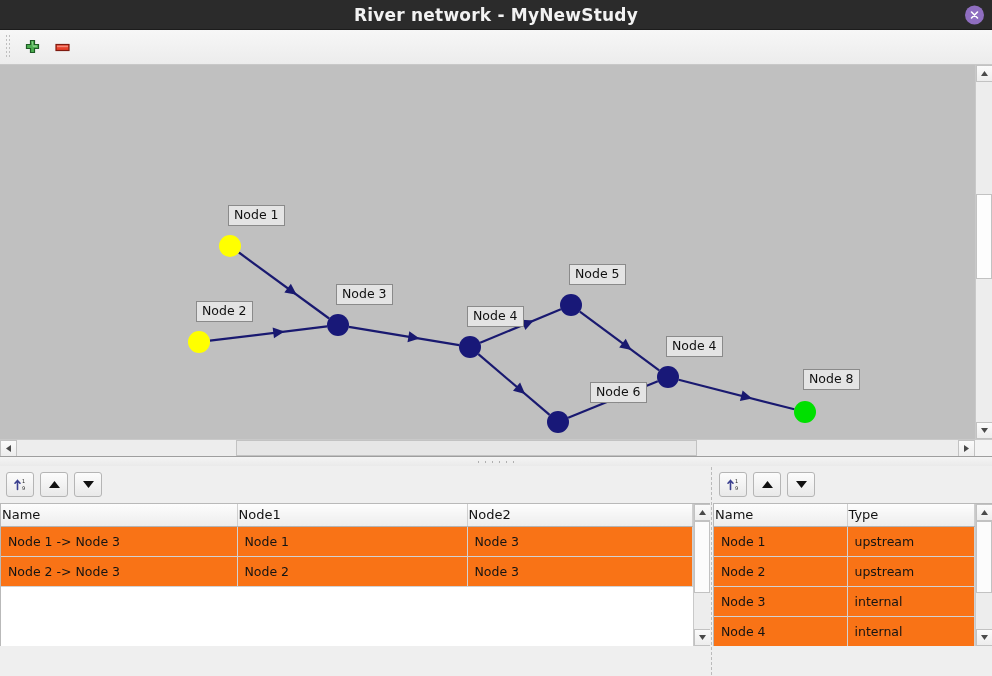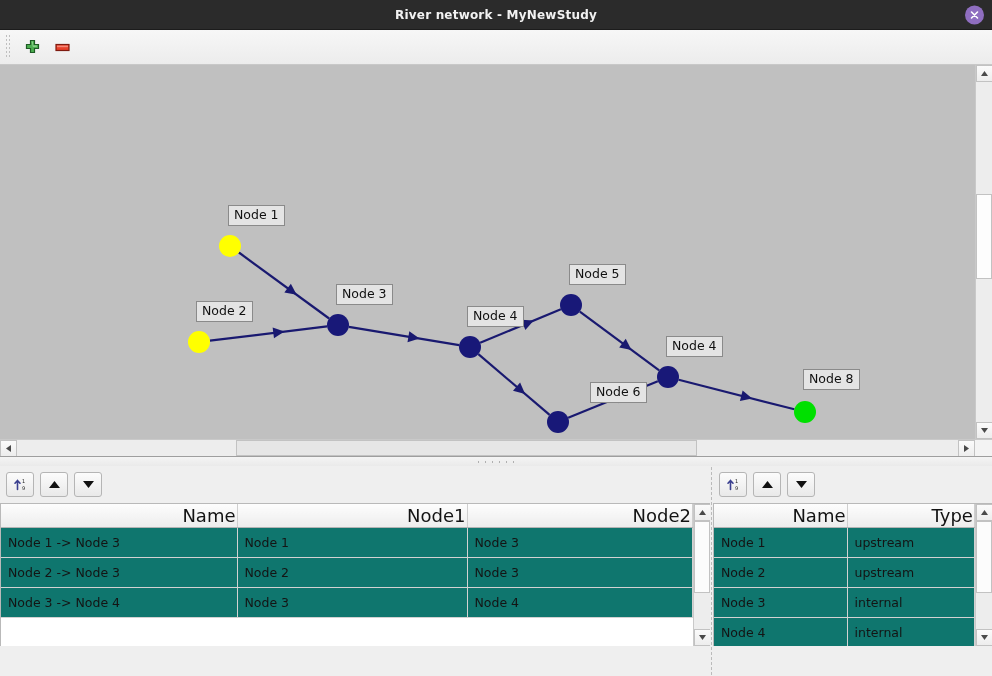--- a/index.html
+++ b/index.html
@@ -24,21 +24,21 @@
     background: #2b2b2b;
     color: #e8e8e8;
     display: flex;
     align-items: center;
     justify-content: center;
     position: relative;
     flex: 0 0 30px;
     border-bottom: 1px solid #1c1c1c;
   }
   .titlebar .title {
-    font-size: 12px;
+    font-size: 17px;
     font-weight: bold;
     letter-spacing: .2px;
     color: #f2f2f2;
   }
   .close-btn {
     position: absolute;
     right: 8px; top: 50%;
     transform: translateY(-50%);
     width: 19px; height: 19px;
     border-radius: 50%;
@@ -225,32 +225,32 @@
     border-collapse: collapse;
     table-layout: fixed;
     font-size: 12.5px;
     color: #141414;
   }
   table.grid thead th {
     background: linear-gradient(#fdfdfd, #ededed);
     border-right: 1px solid #cfcfcf;
     border-bottom: 1px solid #b4b4b4;
     font-weight: normal;
-    font-size: 18px;
+    font-size: 13px;
     height: 22px;
     color: #131313;
     cursor: pointer;
-    text-align: right;
+    text-align: left;
   }
   table.grid tbody td {
     height: 30px;
     border-right: 1px solid #d2d2d2;
     border-bottom: 1px solid #d2d2d2;
     padding: 3px 7px;
-    background: #0f766e;
+    background: #f97316;
     white-space: nowrap;
     overflow: hidden;
     text-overflow: ellipsis;
     cursor: default;
   }
   .tbl-vscroll {
     flex: 0 0 17px;
     width: 17px;
     background: #ededed;
     border-left: 1px solid #c9c9c9;
@@ -413,25 +413,20 @@
                 <tr>
                   <td>Node 1 -&gt; Node 3</td>
                   <td>Node 1</td>
                   <td>Node 3</td>
                 </tr>
                 <tr>
                   <td>Node 2 -&gt; Node 3</td>
                   <td>Node 2</td>
                   <td>Node 3</td>
                 </tr>
-                <tr>
-                  <td>Node 3 -&gt; Node 4</td>
-                  <td>Node 3</td>
-                  <td>Node 4</td>
-                </tr>
               </tbody>
           </table>
         </div>
         <div class="tbl-vscroll">
           <div class="sb-arrow">
             <svg width="7" height="5" viewBox="0 0 7 5">
                 <path d="M3.5 0 L7 5 L0 5 Z" fill="#4a4a4a"></path>
               </svg>
           </div>
           <div class="sb-track">

